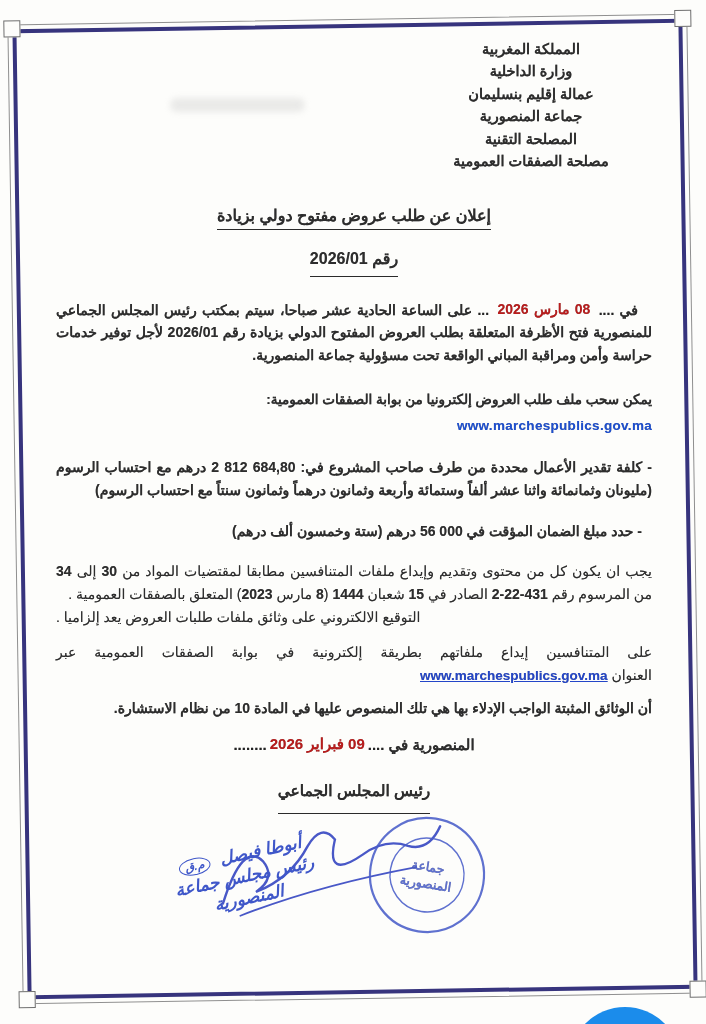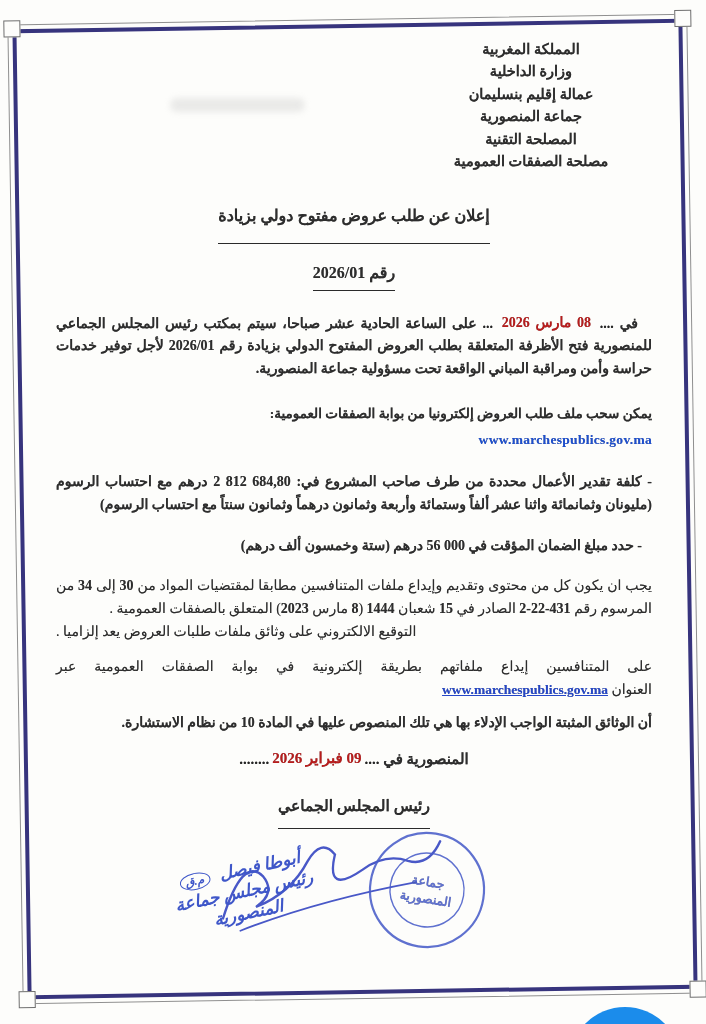--- a/index.html
+++ b/index.html
@@ -1,18 +1,18 @@
 <!DOCTYPE html>
 <html lang="ar"><head>
 <meta charset="utf-8">
 <style>
   html,body{margin:0;padding:0;}
   .page{
     position:relative; width:706px; height:1024px; overflow:hidden;
-    background:#fdfdfb; font-family:Liberation Serif, serif; color:#2d2d2d;
+    background:#fdfdfb; font-family:Liberation Sans, sans-serif; color:#2d2d2d;
     direction:rtl;
   }
   
   .scan-frame{
     position:absolute; left:20px; top:24px; right:16px; bottom:30px;
     border:4px solid #37347d;
     outline:1px solid #8f8f8f; outline-offset:4px;
     transform:rotate(-0.9deg);
     pointer-events:none;
   }
@@ -35,21 +35,21 @@
     font-size:14px; line-height:1.62;
     text-shadow:0 0 .5px rgba(45,45,45,.5);
   }
 
   
   .gov-header{ width:230px; margin:0 6px 0 auto; text-align:center; font-weight:600; font-size:14.5px; line-height:1.55;}
   .gov-header .l0{font-weight:700;}
 
   
   .doc-title{ text-align:center; margin-top:30px; font-weight:700; font-size:16px;}
-  .doc-title .u{ display:inline-block; border-bottom:1.7px solid #2a2a2a; padding-bottom:14px;}
+  .doc-title .u{ display:inline-block; border-bottom:1.7px solid #2a2a2a; padding-bottom:0;}
   .doc-number{ text-align:center; margin-top:16px; font-weight:700; font-size:16px;}
   .doc-number .u{ display:inline-block; border-bottom:1.7px solid #2a2a2a; padding-bottom:4px;}
 
   .para{ margin-top:20px; text-align:justify; text-align-last:right; font-weight:600;}
   .para.first{ text-indent:14px; margin-top:22px;}
 
   .portal-block{ width:440px; margin:22px 0 16px auto; margin-right:0; text-align:right;}
   .portal-label{ font-size:13.5px; font-weight:600; white-space:nowrap;}
   .portal-url{ display:inline-block; direction:ltr; unicode-bidi:isolate;
     color:#1d4fd0; font-weight:700; font-size:13.5px; letter-spacing:.3px; margin-top:4px; text-decoration:none;}

